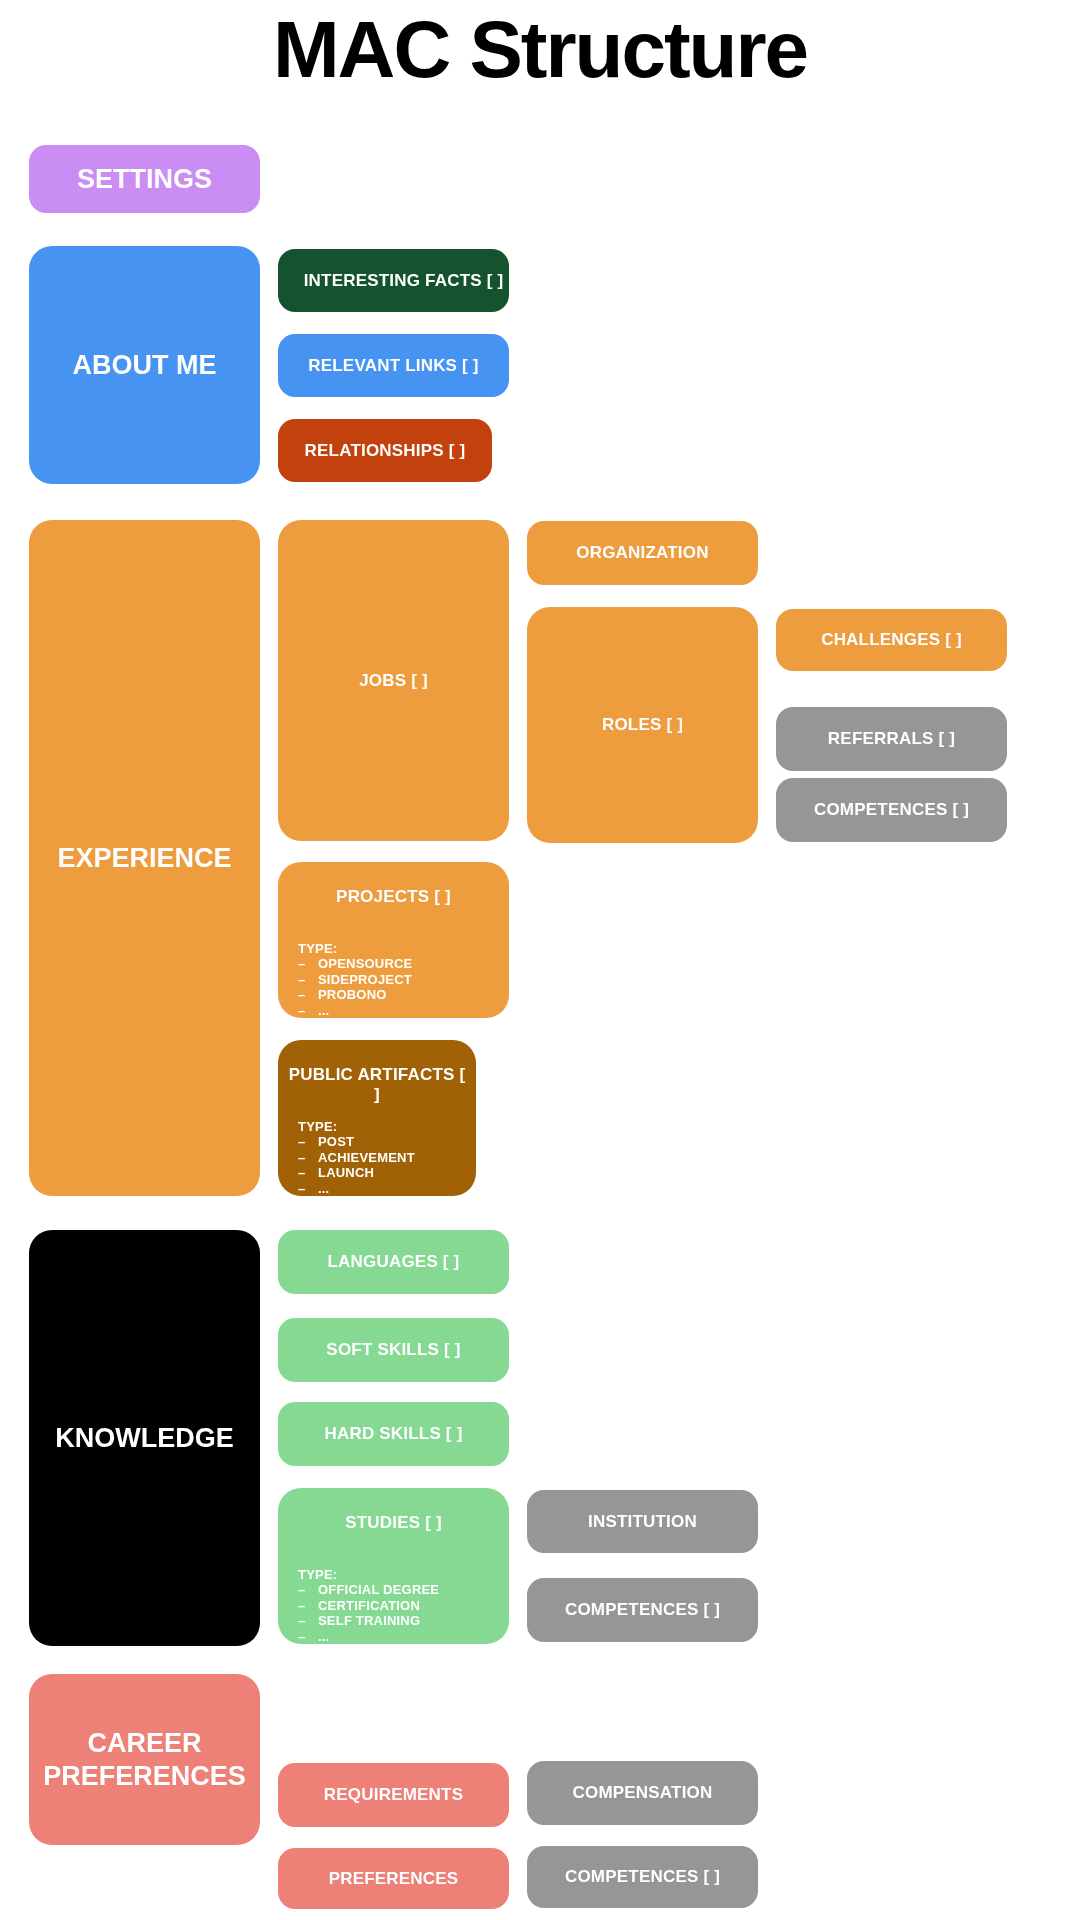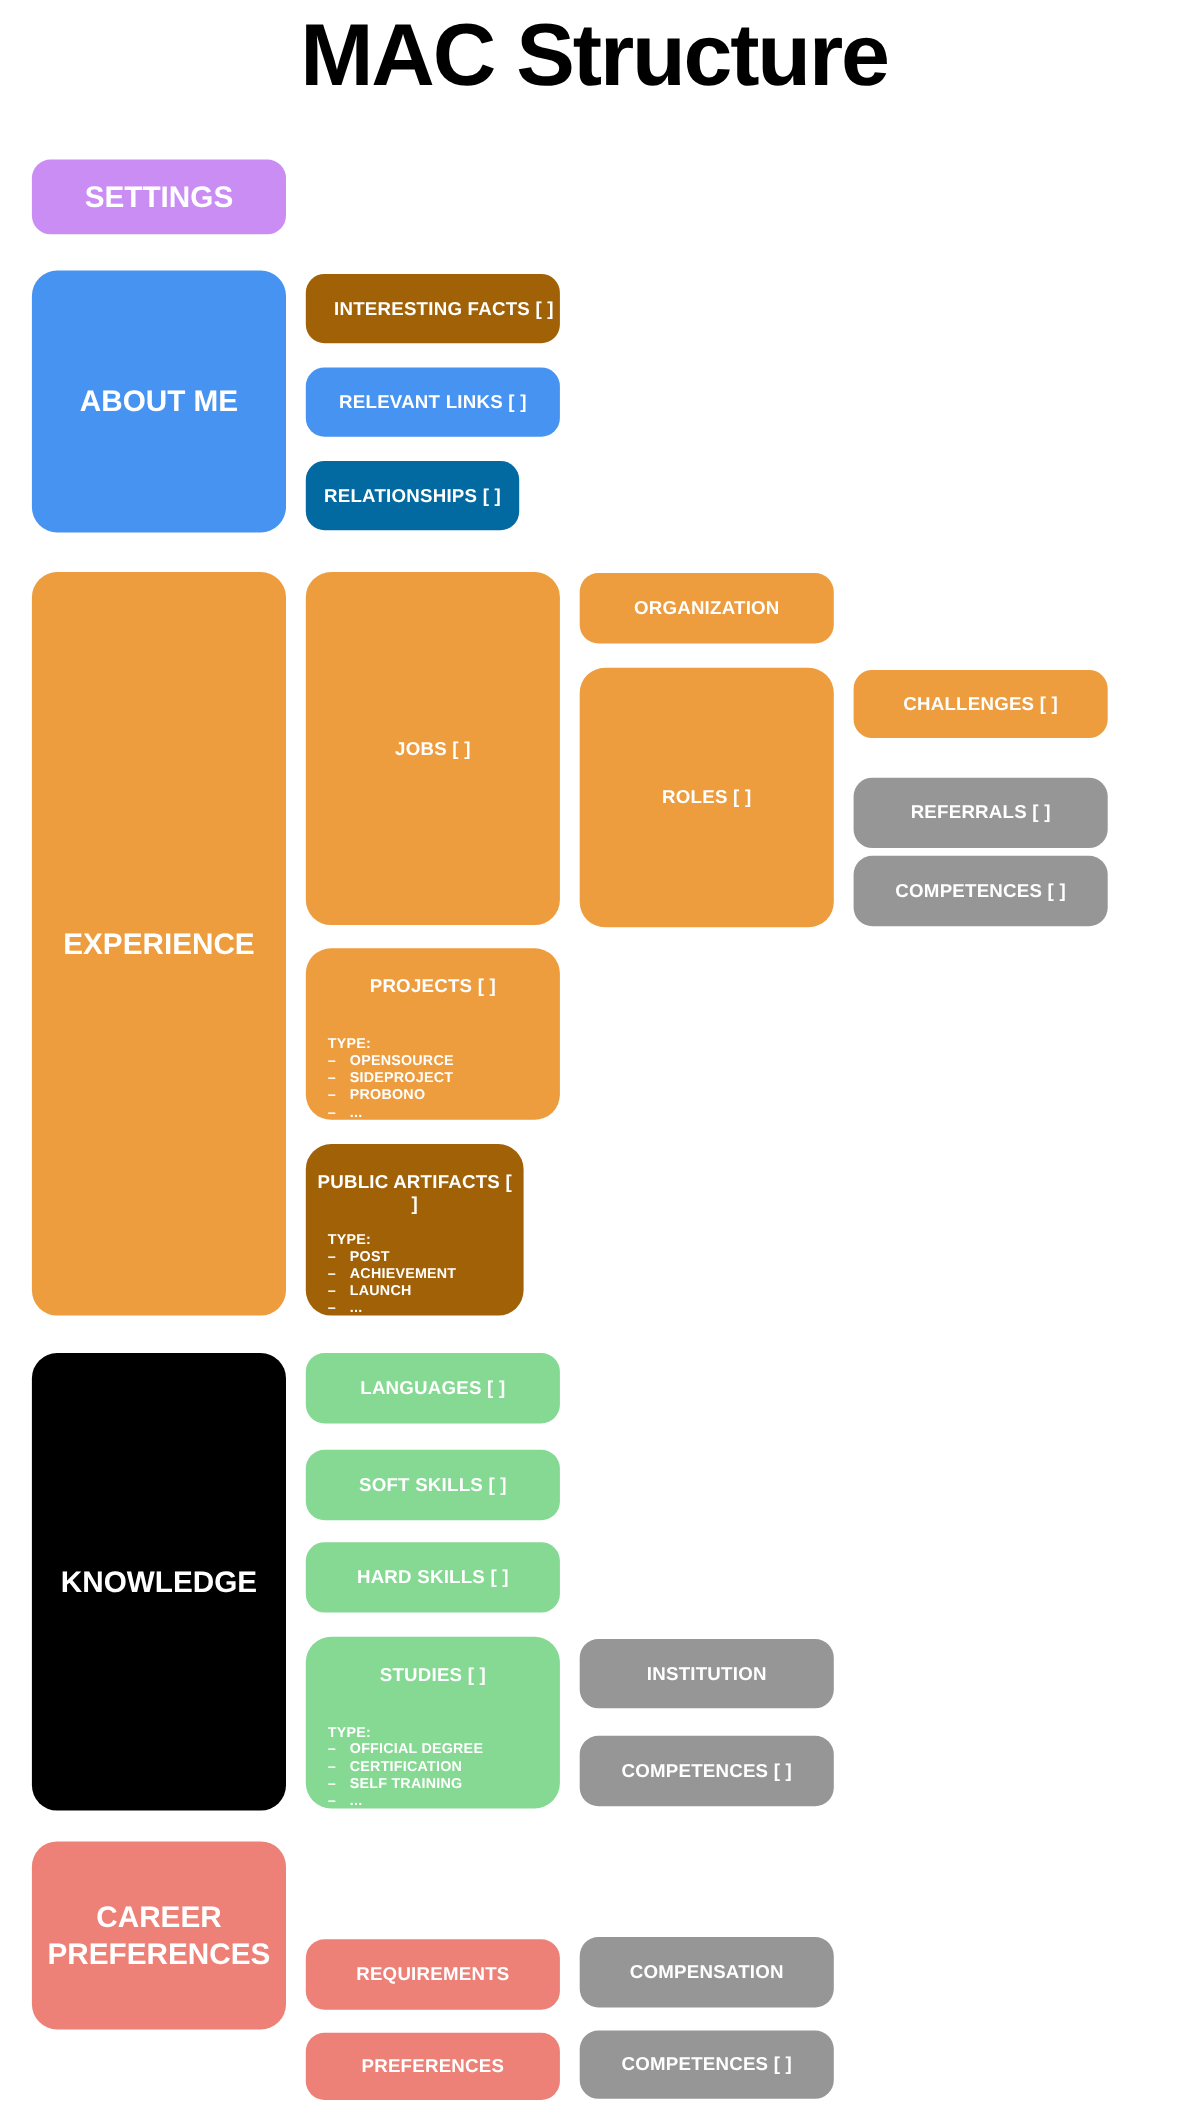--- a/index.html
+++ b/index.html
@@ -56,27 +56,27 @@
 
   <div class="page-title">MAC Structure</div>
 
   <div class="block" data-color="purple" style="left: 29px; top: 145px; width: 231px; height: 68px; background-color: rgb(201, 141, 243);">
     <span class="lbl-parent">SETTINGS</span>
   </div>
 
   <div class="block block-lg" data-color="blue" style="left: 29px; top: 246px; width: 231px; height: 238px; background-color: rgb(70, 147, 241);">
     <span class="lbl-parent">ABOUT ME</span>
   </div>
-  <div class="block" data-color="blue" style="left: 278px; top: 249px; width: 231px; height: 63px; background-color: #a16207; padding-left: 32px;">
+  <div class="block" data-color="blue" style="left: 278px; top: 249px; width: 231px; height: 63px; background-color: #14532d; padding-left: 32px;">
     <span class="lbl-child">INTERESTING FACTS [ ]</span>
   </div>
   <div class="block" data-color="blue" style="left: 278px; top: 334px; width: 231px; height: 63px; background-color: rgb(70, 147, 241);">
     <span class="lbl-child">RELEVANT LINKS [ ]</span>
   </div>
-  <div class="block" data-color="blue" style="left: 278px; top: 419px; width: 194px; height: 63px; background-color: #0369a1; border-radius: 17px;">
+  <div class="block" data-color="blue" style="left: 278px; top: 419px; width: 214px; height: 63px; background-color: #c2410c; border-radius: 17px;">
     <span class="lbl-child">RELATIONSHIPS [ ]</span>
   </div>
 
   <div class="block block-lg" data-color="orange" style="left: 29px; top: 520px; width: 231px; height: 676px; background-color: rgb(237, 156, 62);">
     <span class="lbl-parent">EXPERIENCE</span>
   </div>
   <div class="block block-lg" data-color="orange" style="left: 278px; top: 520px; width: 231px; height: 321px; background-color: rgb(237, 156, 62);">
     <span class="lbl-child">JOBS [ ]</span>
   </div>
   <div class="block" data-color="orange" style="left: 527px; top: 521px; width: 231px; height: 64px; background-color: rgb(237, 156, 62); justify-content: center;">

